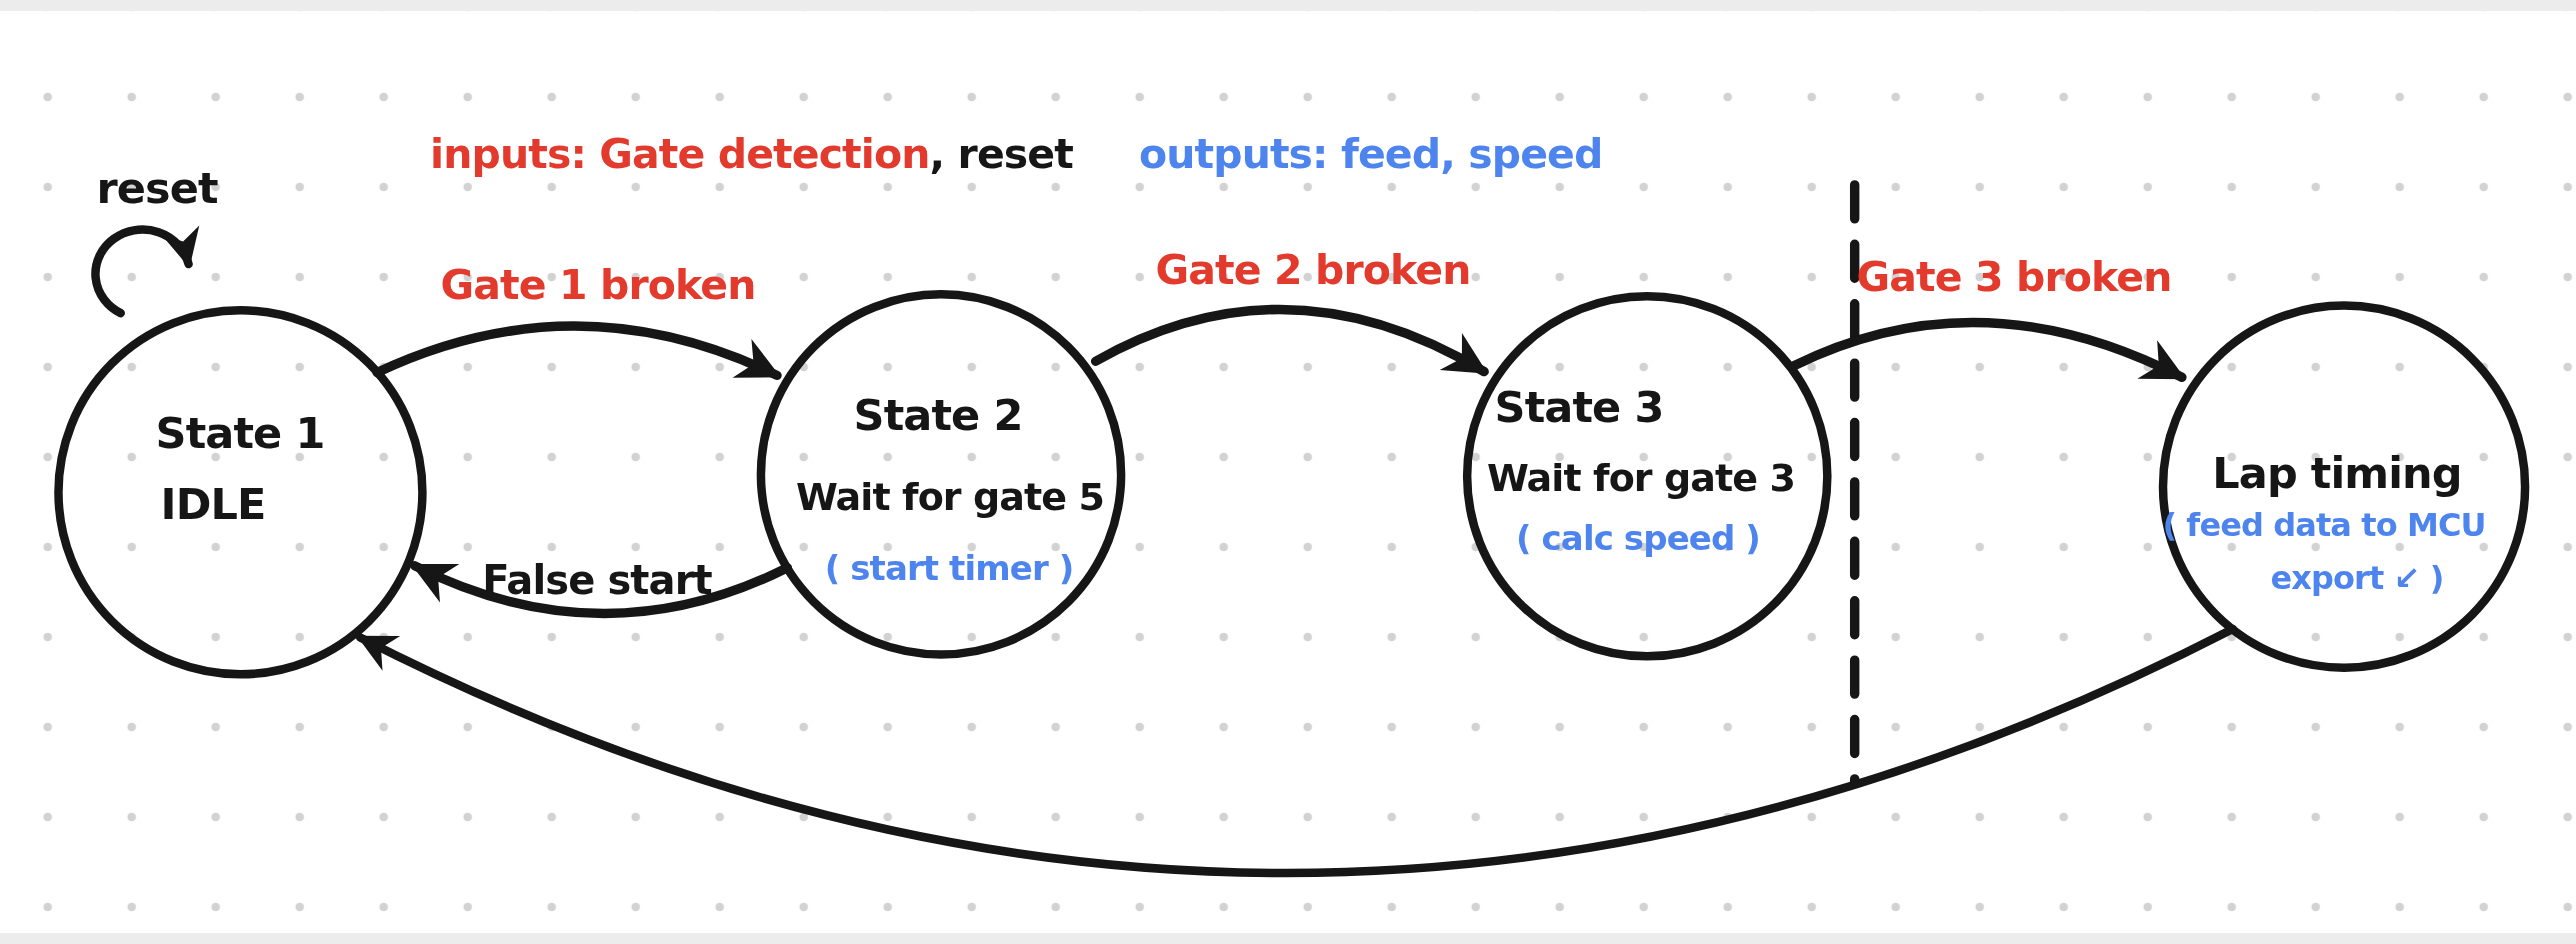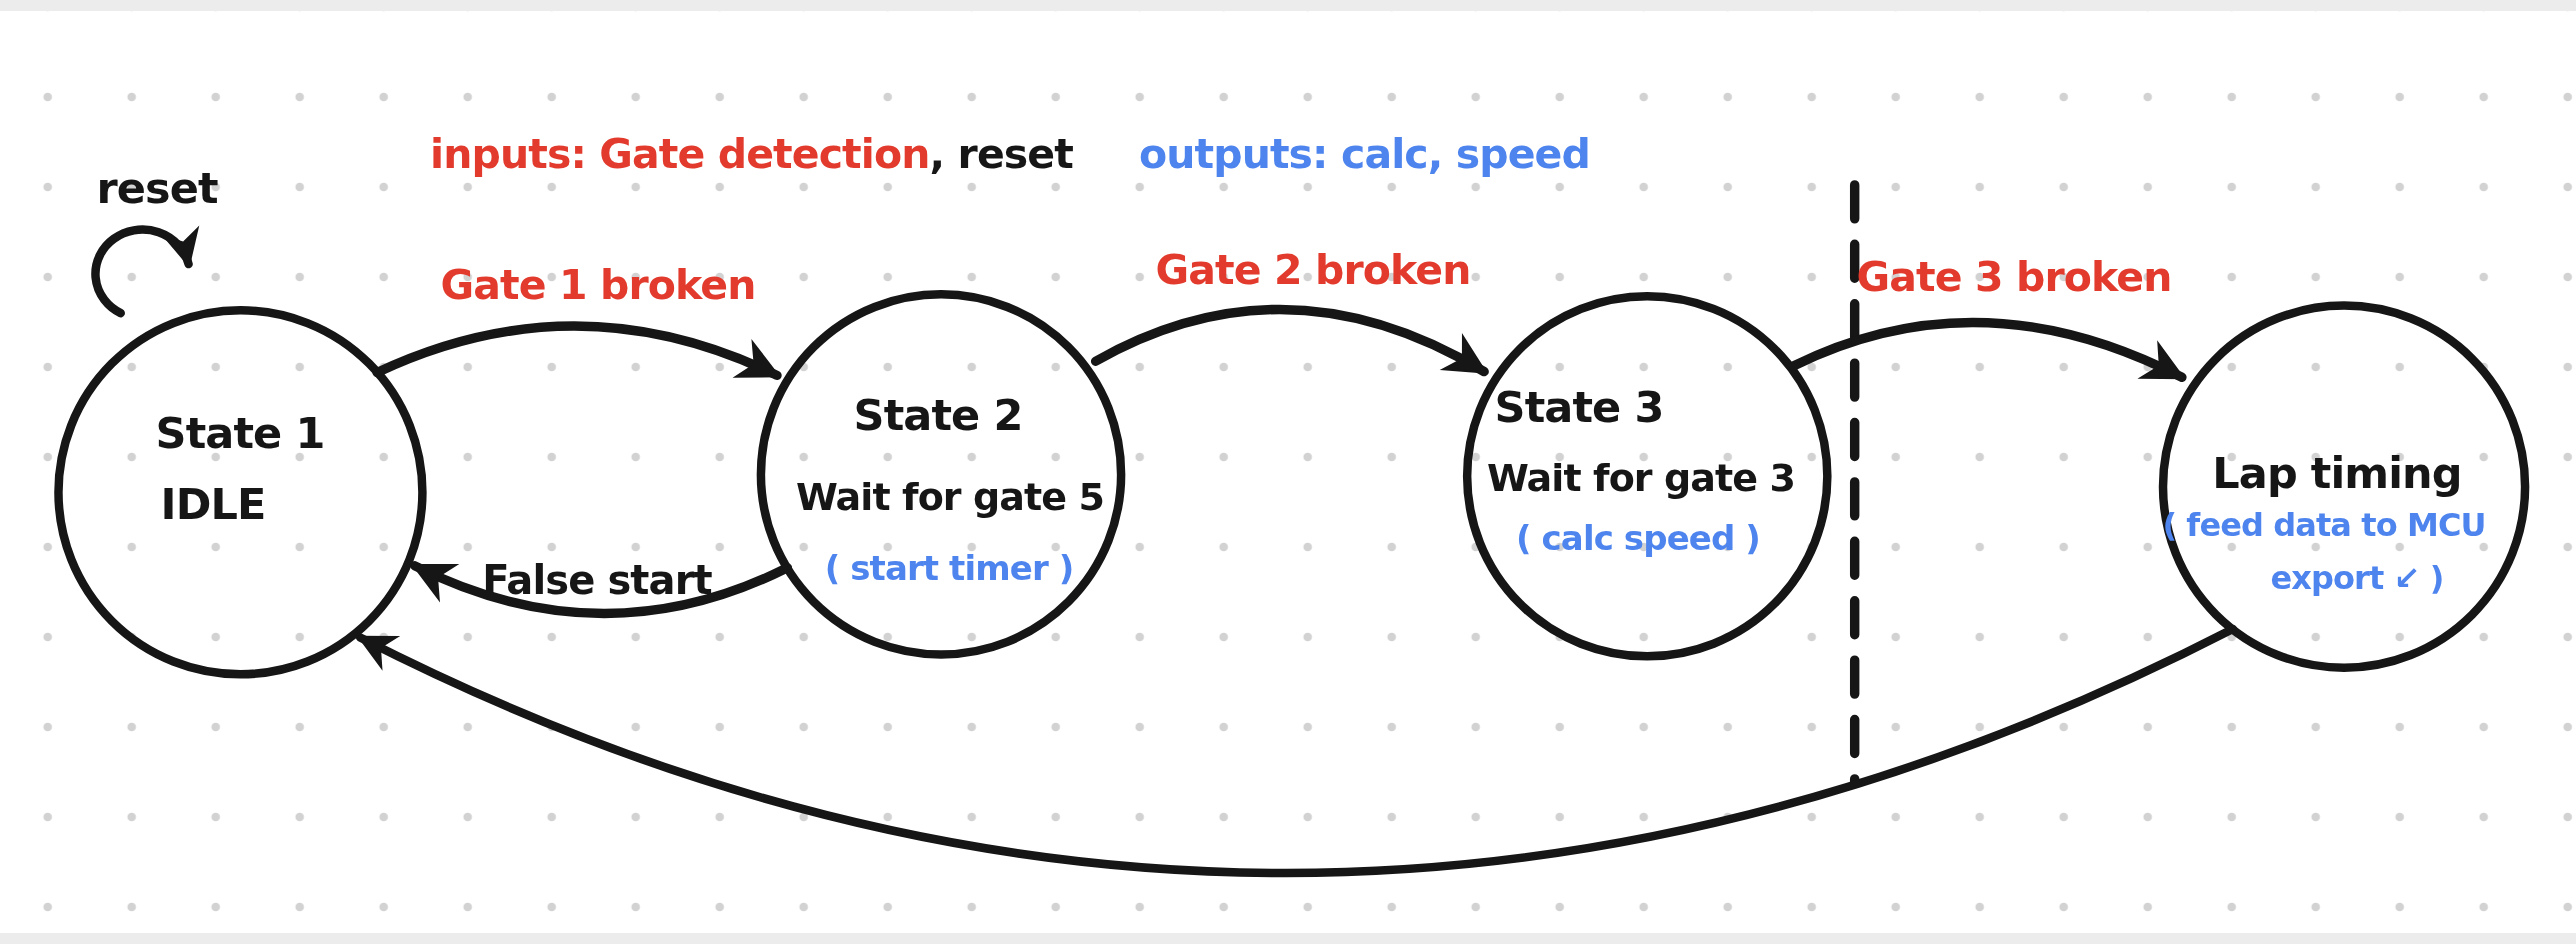--- a/index.html
+++ b/index.html
@@ -64,21 +64,21 @@
     <path d="M 400 395 Q 612 295 824 398" fill="none" stroke="#161616" stroke-width="10" stroke-linecap="round" marker-end="url(#ah)"></path>
     <path d="M 835 602 Q 640 700 440 600" fill="none" stroke="#161616" stroke-width="10" stroke-linecap="round" marker-end="url(#ah)"></path>
     <path d="M 1162 383 Q 1365 268 1574 394" fill="none" stroke="#161616" stroke-width="10" stroke-linecap="round" marker-end="url(#ah)"></path>
     <path d="M 1902 388 Q 2100 290 2314 400" fill="none" stroke="#161616" stroke-width="10" stroke-linecap="round" marker-end="url(#ah)"></path>
     <path d="M 2368 667 Q 1370 1180 382 676" fill="none" stroke="#161616" stroke-width="9" stroke-linecap="round" marker-end="url(#ah)"></path>
   </svg>
 
   <div class="row" style="left:430px;top:98px;margin-top:32px;">
     <span class="red">inputs: Gate detection</span>
     <span class="black">, reset</span>
-    <span class="blue gap">outputs: calc, speed</span>
+    <span class="blue gap">outputs: feed, speed</span>
   </div>
 
   <div class="lbl black fs46" style="left:157px;top:160px;">reset</div>
   <div class="lbl red fs44" style="left:598px;top:285px;">Gate 1 broken</div>
   <div class="lbl black fs42" style="left:597px;top:580px;">False start</div>
   <div class="lbl red fs44" style="left:1313px;top:270px;">Gate 2 broken</div>
   <div class="lbl red fs44" style="left:2014px;top:277px;">Gate 3 broken</div>
 
   <div class="lbl black fs46" style="left:240px;top:405px;">State 1</div>
   <div class="lbl black fs46" style="left:213px;top:476px;">IDLE</div>

